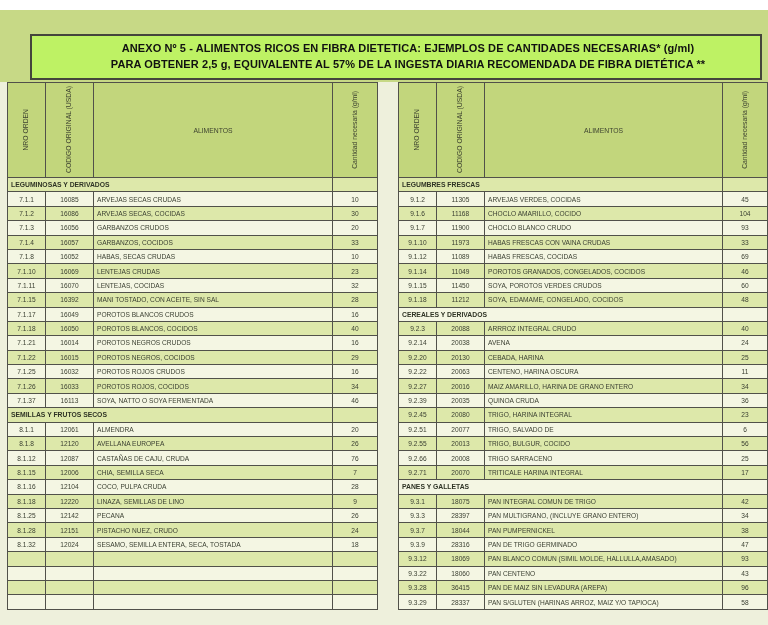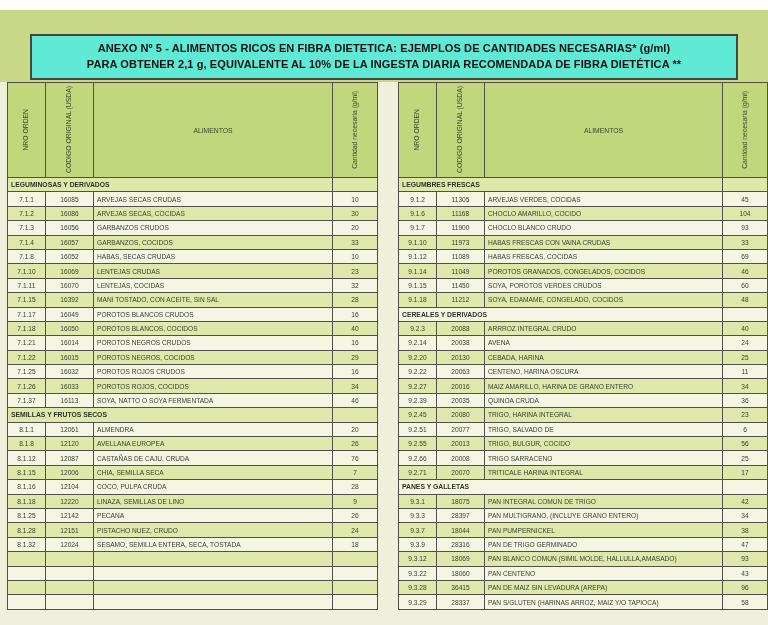--- a/index.html
+++ b/index.html
@@ -8,24 +8,24 @@
     background:#ffffff;
     font-family:"Liberation Sans", sans-serif;
     overflow:hidden;
   }
   .header-band {
     position:absolute; left:0; top:10px; width:768px; height:72px;
     background:#c7d986;
   }
   .title-box {
     position:absolute; left:30px; top:34px; width:704px; height:42px;
-    background:#5eead4; border:2px solid #45453c;
+    background:#bef264; border:2px solid #45453c;
     display:flex; flex-direction:column; justify-content:center;
     text-align:center; font-weight:bold; font-size:11px; color:#111;
-    line-height:1.45; letter-spacing:0.1px;
+    line-height:1.45; letter-spacing:0.1px;padding-left:24px;
   }
   .tables-area {
     position:absolute; left:0; top:82px; width:768px; height:543px;
     background:#eef0dc;
   }
   table.data {
     position:absolute; top:0;
     border-collapse:collapse; table-layout:fixed;
   }
   #left-table  { left:7px;   width:370px; }
@@ -52,21 +52,21 @@
   td.c-alim { text-align:left; }
   tr.section td.section-label { font-weight:bold; font-size:6.8px; color:#2f3425; }
 </style>
 </head>
 <body>
 
 <div class="header-band"></div>
 
 <div class="title-box">
   <div>ANEXO Nº 5  -  ALIMENTOS RICOS EN FIBRA DIETETICA: EJEMPLOS DE CANTIDADES NECESARIAS* (g/ml)</div>
-  <div>PARA OBTENER 2,1 g, EQUIVALENTE AL 10% DE LA INGESTA DIARIA RECOMENDADA DE FIBRA DIETÉTICA **</div>
+  <div>PARA OBTENER 2,5 g, EQUIVALENTE AL 57% DE LA INGESTA DIARIA RECOMENDADA DE FIBRA DIETÉTICA **</div>
 </div>
 
 <div class="tables-area">
 
   <table class="data" id="left-table">
     <colgroup>
       <col style="width:38px">
         <col style="width:48px">
         <col style="width:239px">
         <col style="width:45px">

